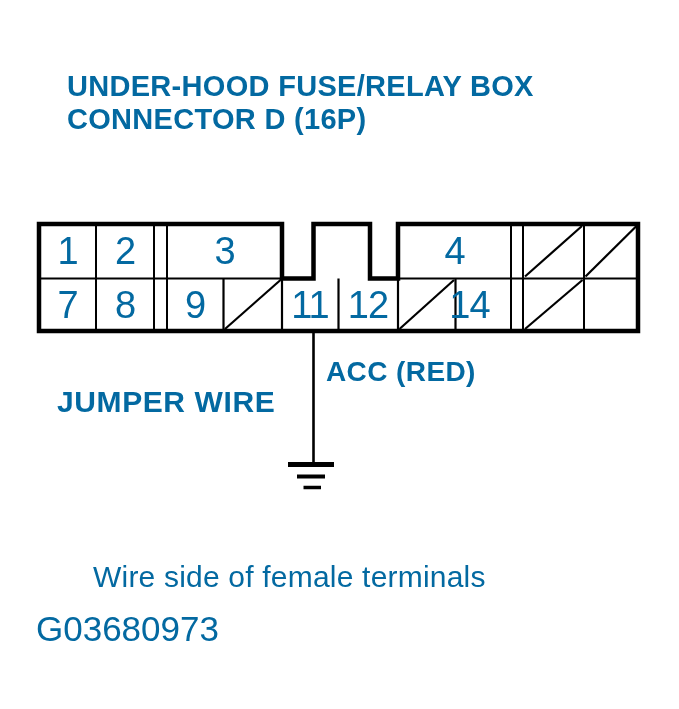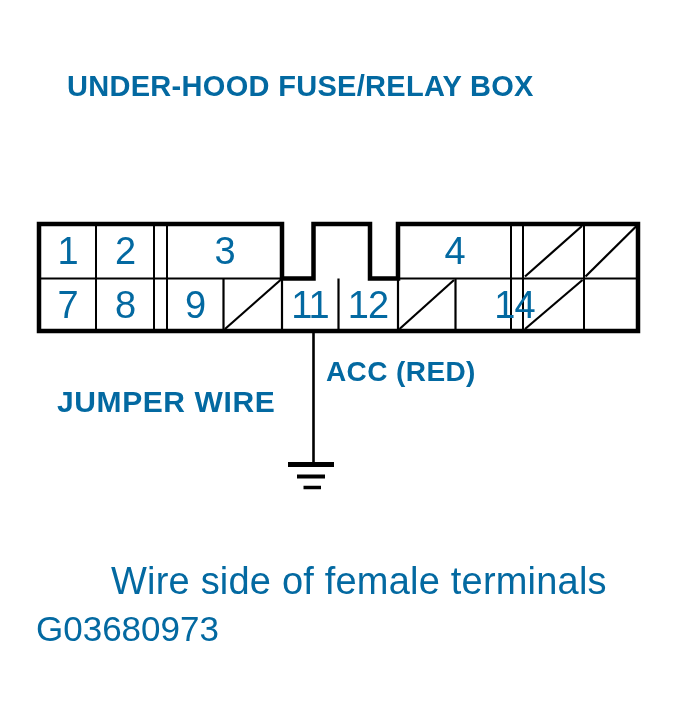--- a/index.html
+++ b/index.html
@@ -41,59 +41,59 @@
   .row-bot   { top: 279px; height: 52px; }
   .p1  { left: 39px;  width: 57px;  }
   .p2  { left: 96px;  width: 58px;  }
   .p3  { left: 167px; width: 115px; }
   .p4  { left: 398px; width: 113px; }
   .p7  { left: 39px;  width: 57px;  }
   .p8  { left: 96px;  width: 58px;  }
   .p9  { left: 167px; width: 56px;  }
   .p11 { left: 282px; width: 56px; text-align: center;  }
   .p12 { left: 338px; width: 60px;  }
-  .p14 { left: 481px; width: 67px;  }
+  .p14 { left: 436px; width: 67px;  }
   .p16 { left: 584px; width: 54px;  }
   .label-bold {
     position: absolute;
     font-weight: bold;
     white-space: nowrap;
   }
   .jumper-wire {
     left: 57px; top: 385px;
     font-size: 30px;
     letter-spacing: 0.6px;
   }
   .acc {
     left: 326px; top: 356px;
     font-size: 28px;
     letter-spacing: 0.4px;
   }
   .caption {
     position: absolute;
     left: 93px; top: 560px;
-    font-size: 38px;
+    font-size: 30px;
     letter-spacing: 0.2px;
     white-space: nowrap;
-    margin-left: 18px;
   }
   .figure-id {
     position: absolute;
     left: 36px; top: 609px;
     font-size: 35px;
     white-space: nowrap;
   }
 </style>
 </head>
 <body>
 
 <div class="page">
 
   <div class="title">
     <span>UNDER-HOOD FUSE/RELAY BOX</span><br>
+    <span>CONNECTOR D (16P)</span>
   </div>
 
   <svg class="diagram-svg" viewBox="0 0 679 709" xmlns="http://www.w3.org/2000/svg">
 
     <path d="M 39 224 H 282 V 278.5 H 313.5 V 224 H 370 V 278.5 H 398 V 224 H 638 V 331 H 39 Z" fill="none" stroke="#000000" stroke-width="4.5" stroke-linejoin="miter"></path>
 
     <g stroke="#000000" stroke-width="2">
       <line x1="39" y1="278.5" x2="282" y2="278.5"></line>
       <line x1="398" y1="278.5" x2="638" y2="278.5"></line>
     </g>

